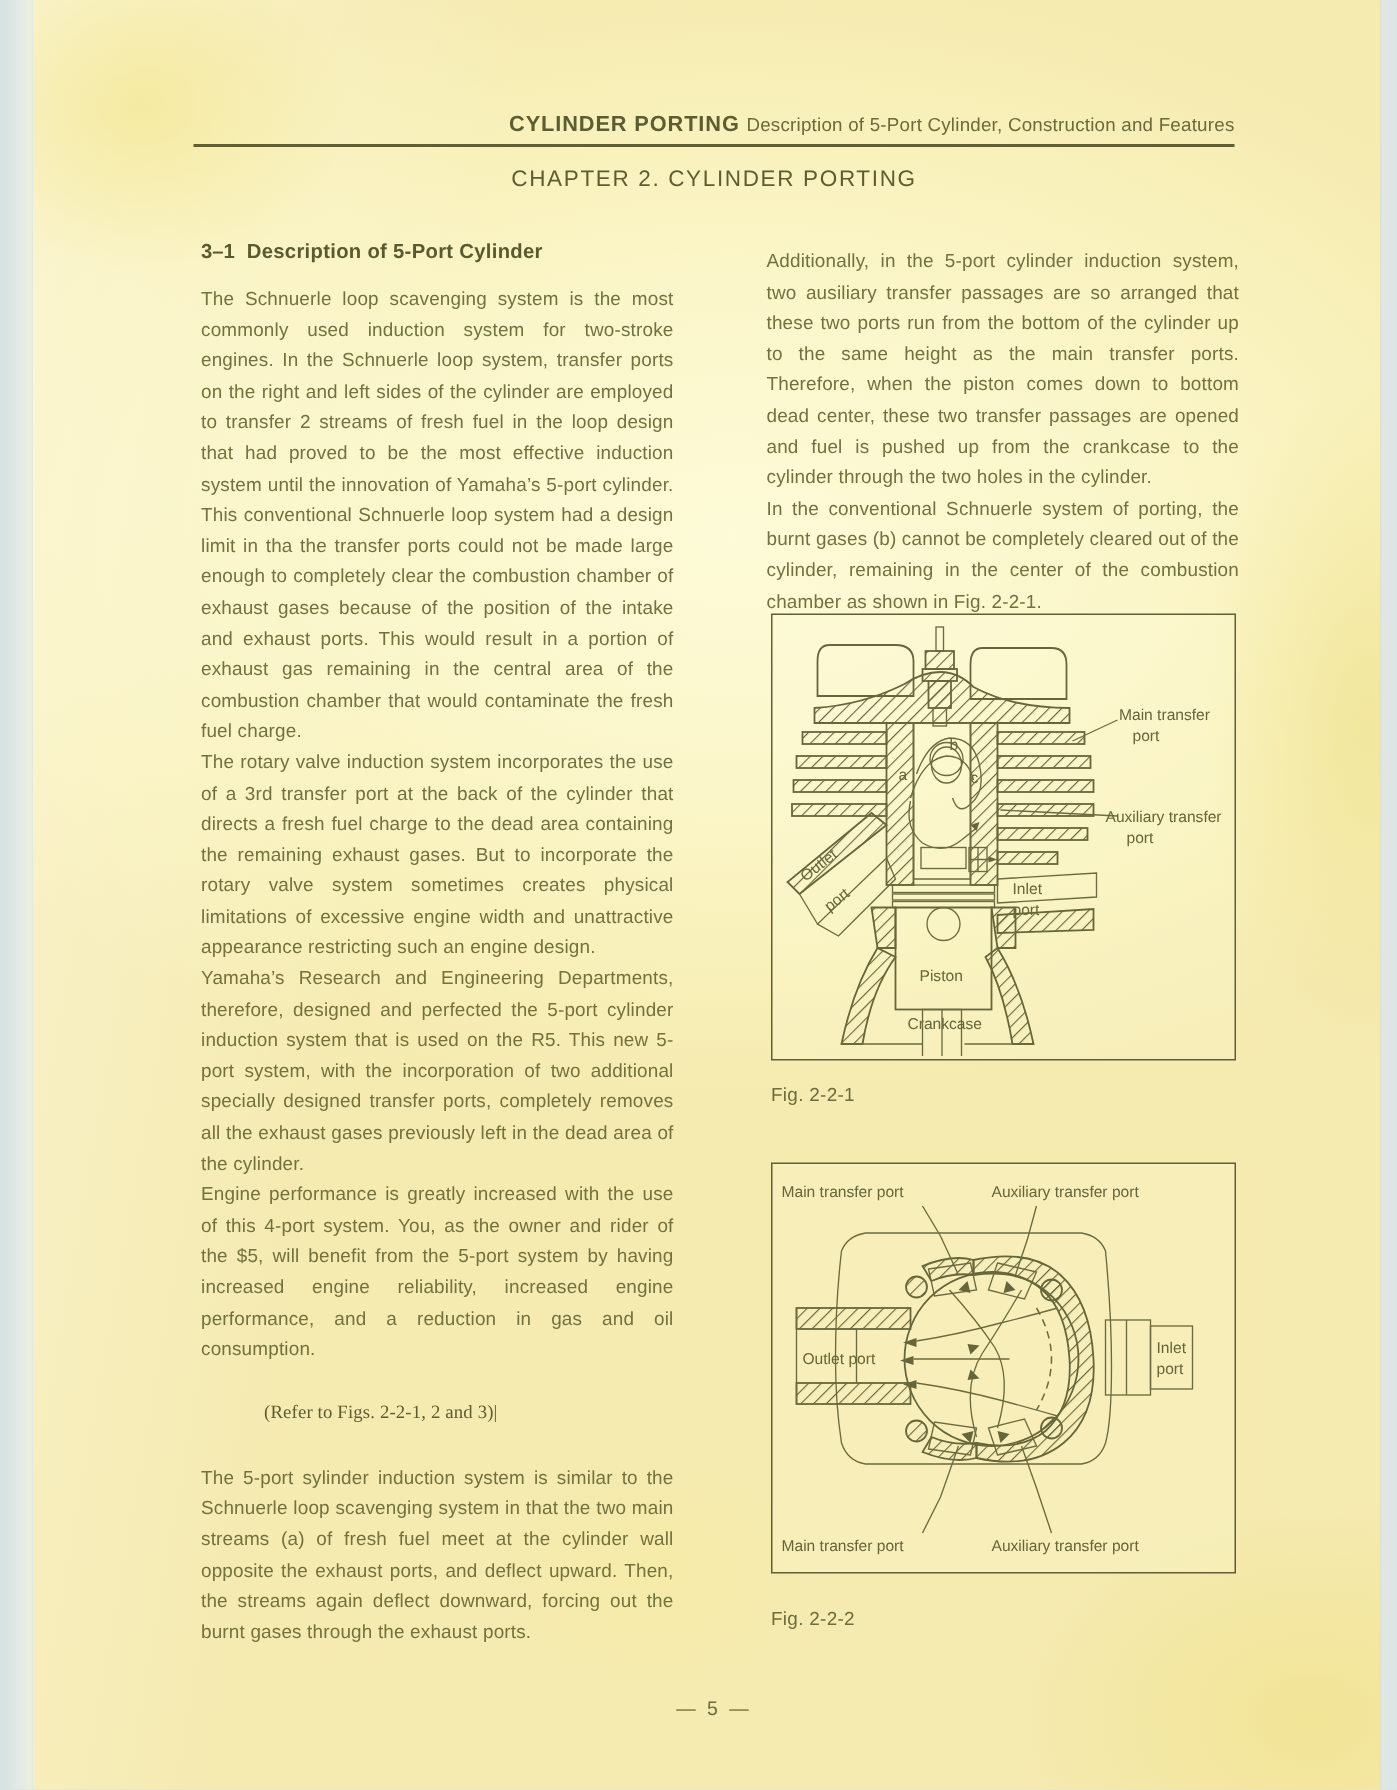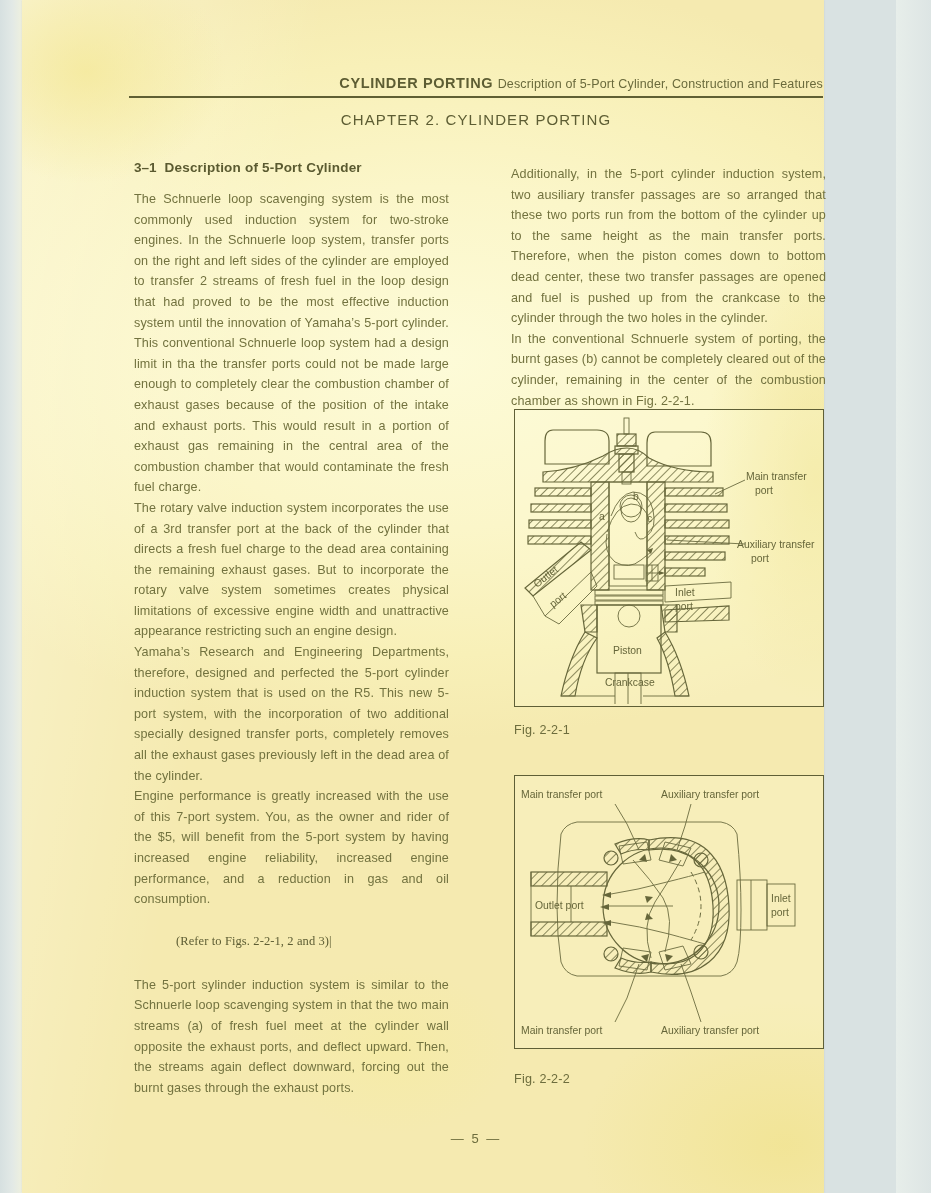--- a/index.html
+++ b/index.html
@@ -12,21 +12,21 @@
     height: 1193px;
     overflow: hidden;
     font-family: "Liberation Sans", sans-serif;
   }
 
   
   #page {
     position: absolute;
     left: 22px;
     top: 0px;
-    width: 802px;
+    width: 898px;
     height: 1193px;
     background:
       radial-gradient(ellipse 620px 380px at 52% 30%, #fdfbd8 0%, #fbf6c9 45%, #f8f0b8 78%, #f5eab0 100%);
     box-shadow: 0 0 2px rgba(0,0,0,.08);
   }
   
   #page::before {
     content: "";
     position: absolute;
     inset: 0;
@@ -184,21 +184,21 @@
 
   <div class="col" id="col-left">
 
     <div class="sec-head">
       <span class="num">3–1</span><span>Description of 5-Port Cylinder</span>
     </div>
 
     <p class="body">The Schnuerle loop scavenging system is the most commonly used induction system for two-stroke engines. In the Schnuerle loop system, transfer ports on the right and left sides of the cylinder are employed to transfer 2 streams of fresh fuel in the loop design that had proved to be the most effective induction system until the innovation of Yamaha’s 5-port cylinder. This conventional Schnuerle loop system had a design limit in tha the transfer ports could not be made large enough to completely clear the combustion chamber of exhaust gases because of the position of the intake and exhaust ports. This would result in a portion of exhaust gas remaining in the central area of the combustion chamber that would contaminate the fresh fuel charge.</p>
     <p class="body">The rotary valve induction system incorporates the use of a 3rd transfer port at the back of the cylinder that directs a fresh fuel charge to the dead area containing the remaining exhaust gases. But to incorporate the rotary valve system sometimes creates physical limitations of excessive engine width and unattractive appearance restricting such an engine design.</p>
     <p class="body">Yamaha’s Research and Engineering Departments, therefore, designed and perfected the 5-port cylinder induction system that is used on the R5. This new 5-port system, with the incorporation of two additional specially designed transfer ports, completely removes all the exhaust gases previously left in the dead area of the cylinder.</p>
-    <p class="body">Engine performance is greatly increased with the use of this 7-port system. You, as the owner and rider of the $5, will benefit from the 5-port system by having increased engine reliability, increased engine performance, and a reduction in gas and oil consumption.</p>
+    <p class="body">Engine performance is greatly increased with the use of this 4-port system. You, as the owner and rider of the $5, will benefit from the 5-port system by having increased engine reliability, increased engine performance, and a reduction in gas and oil consumption.</p>
 
     <div class="spacer-lg"></div>
 
     <div class="sec-sub">(Refer to Figs. 2-2-1, 2 and 3)|</div>
 
     <div style="height:26px"></div>
 
     <p class="body">The 5-port sylinder induction system is similar to the Schnuerle loop scavenging system in that the two main streams (a) of fresh fuel meet at the cylinder wall opposite the exhaust ports, and deflect upward. Then, the streams again deflect downward, forcing out the burnt gases through the exhaust ports.</p>
   </div>
 

